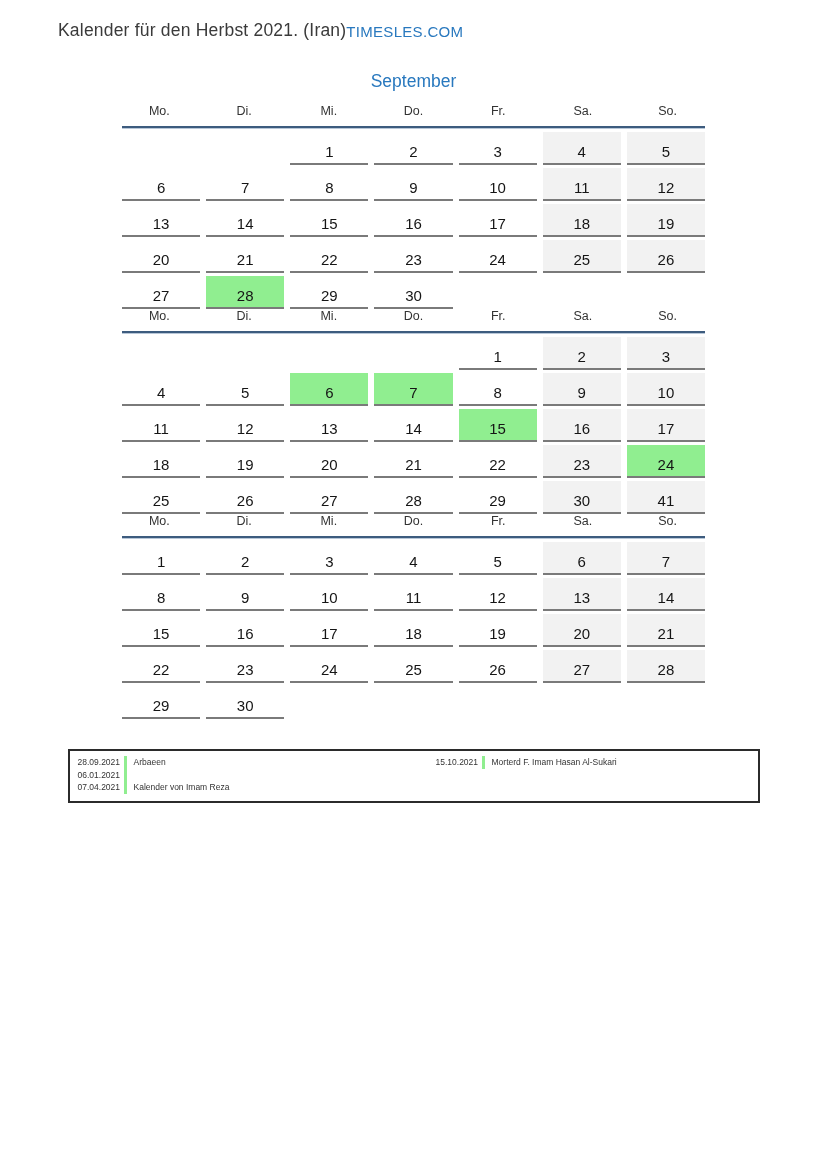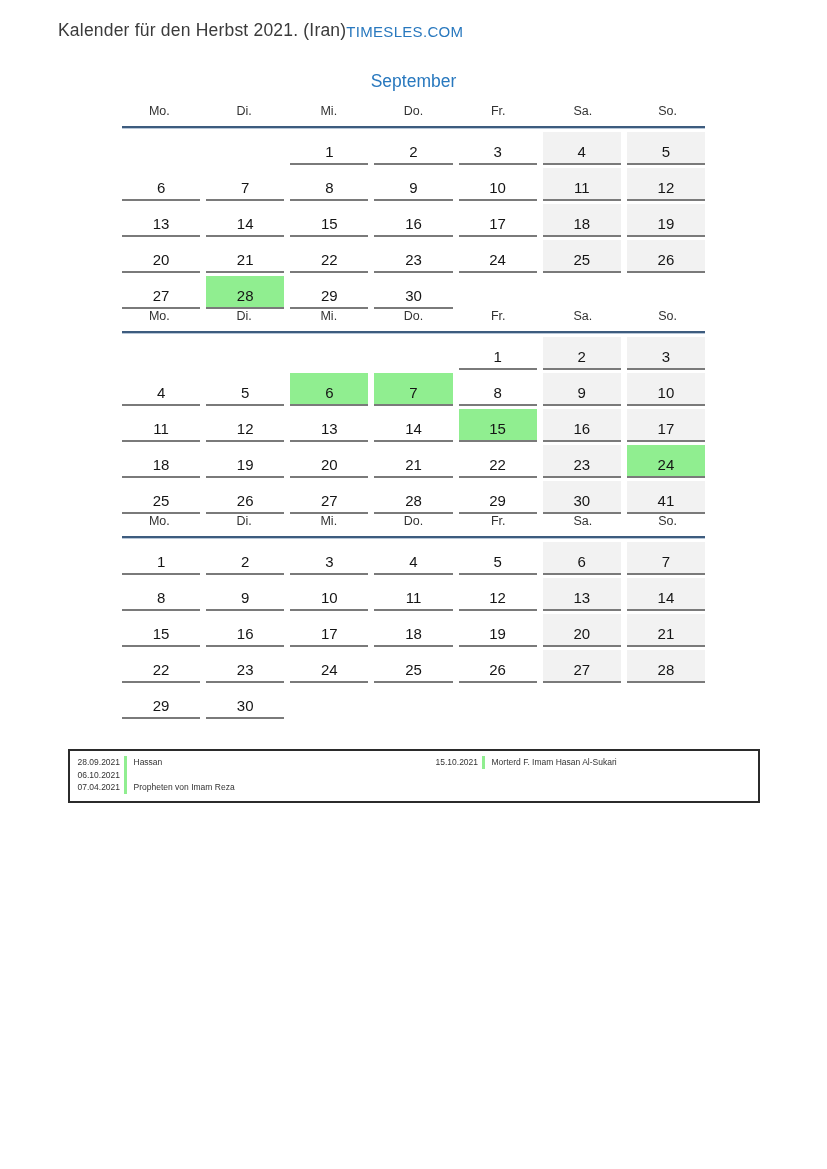--- a/index.html
+++ b/index.html
@@ -231,30 +231,30 @@
         </div>
     </section>
 
   </div>
 
   <div class="legend">
     <div class="legend-col-left">
         <div class="legend-item">
           <span class="legend-date">28.09.2021</span>
           <span class="legend-bar"></span>
-          <span class="legend-text">Hassan</span>
-        </div>
-        <div class="legend-item">
-          <span class="legend-date">06.10.2021</span>
+          <span class="legend-text">Arbaeen</span>
+        </div>
+        <div class="legend-item">
+          <span class="legend-date">06.01.2021</span>
           <span class="legend-bar"></span>
         </div>
         <div class="legend-item">
           <span class="legend-date">07.04.2021</span>
           <span class="legend-bar"></span>
-          <span class="legend-text">Propheten von Imam Reza</span>
+          <span class="legend-text">Kalender von Imam Reza</span>
         </div>
       </div>
     <div class="legend-col-right">
         <div class="legend-item">
           <span class="legend-date">15.10.2021</span>
           <span class="legend-bar"></span>
           <span class="legend-text">Morterd F. Imam Hasan Al-Sukari</span>
         </div>
       </div>
   </div>

